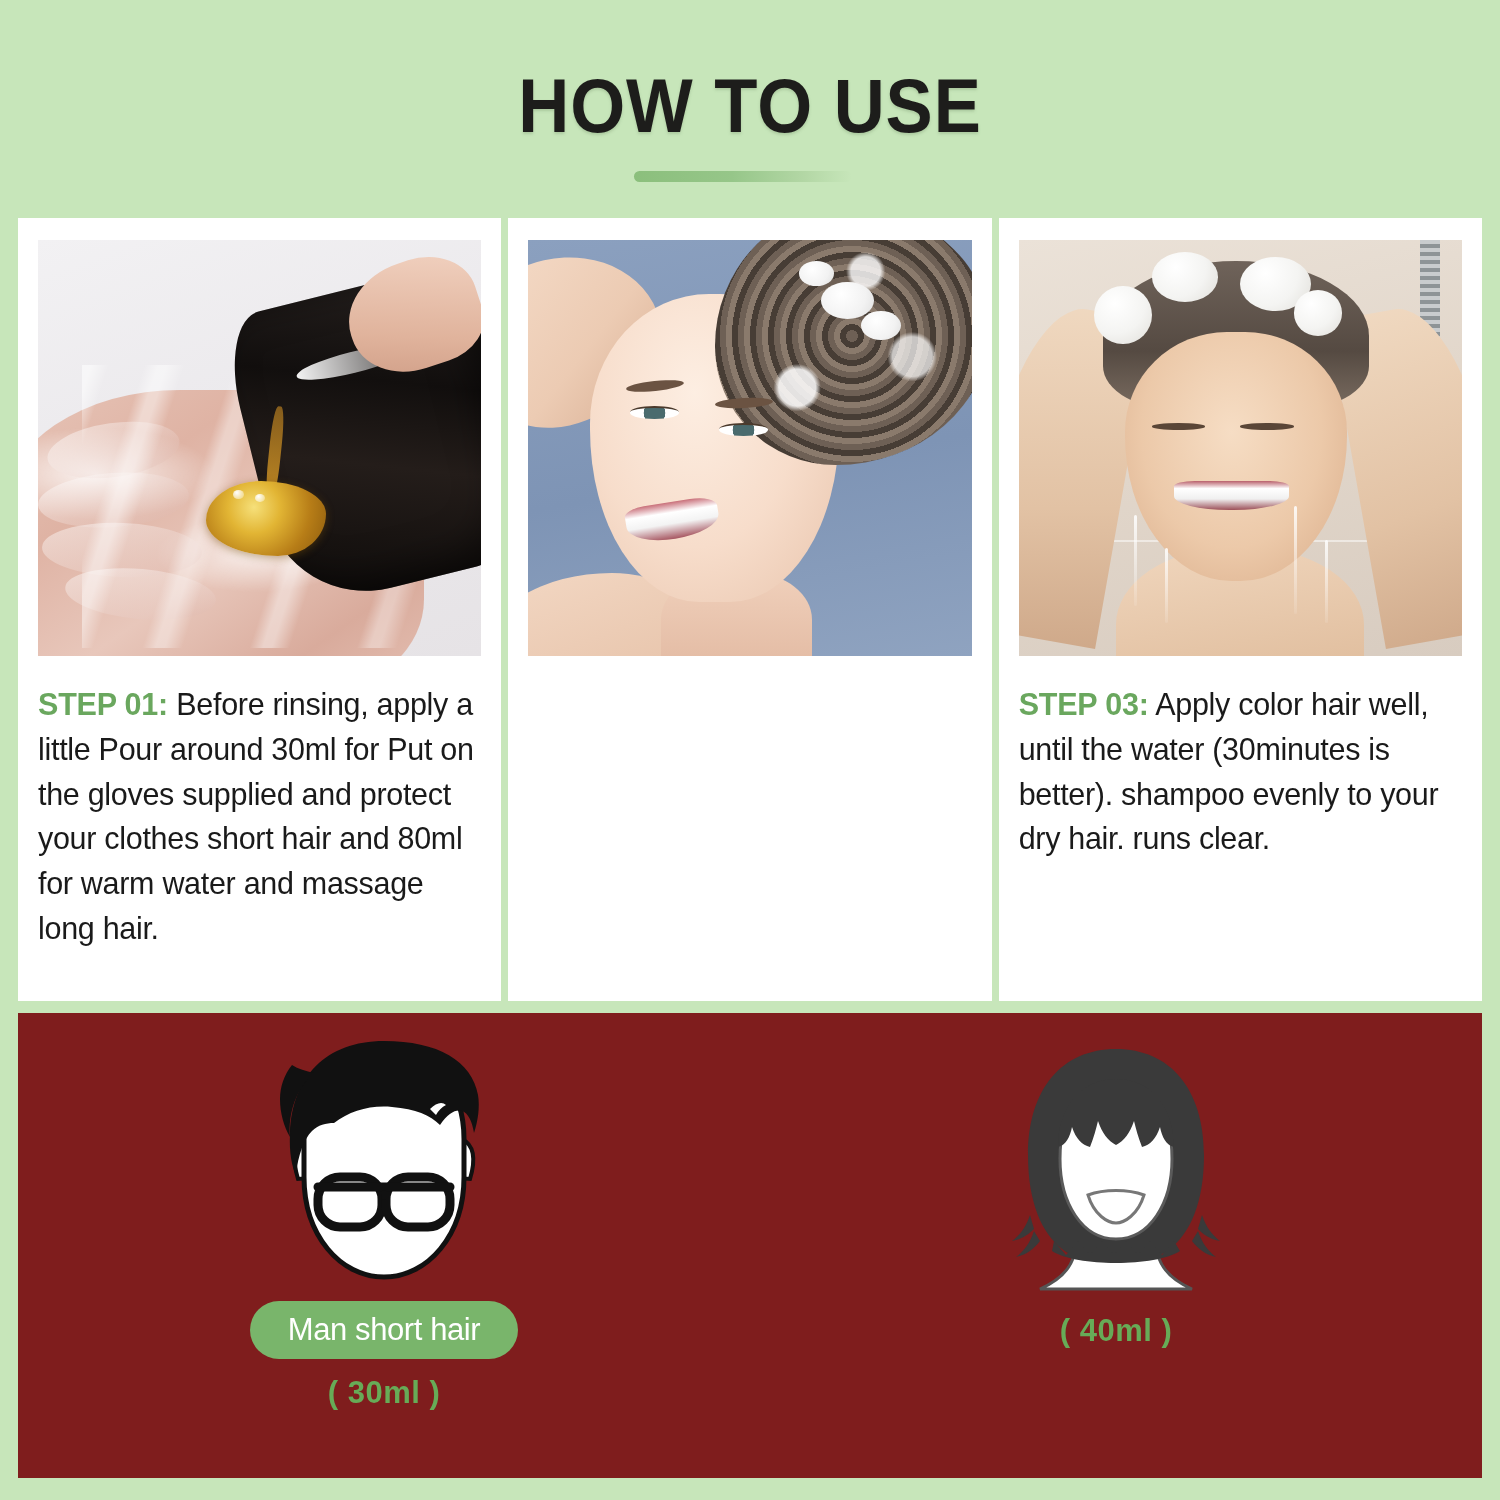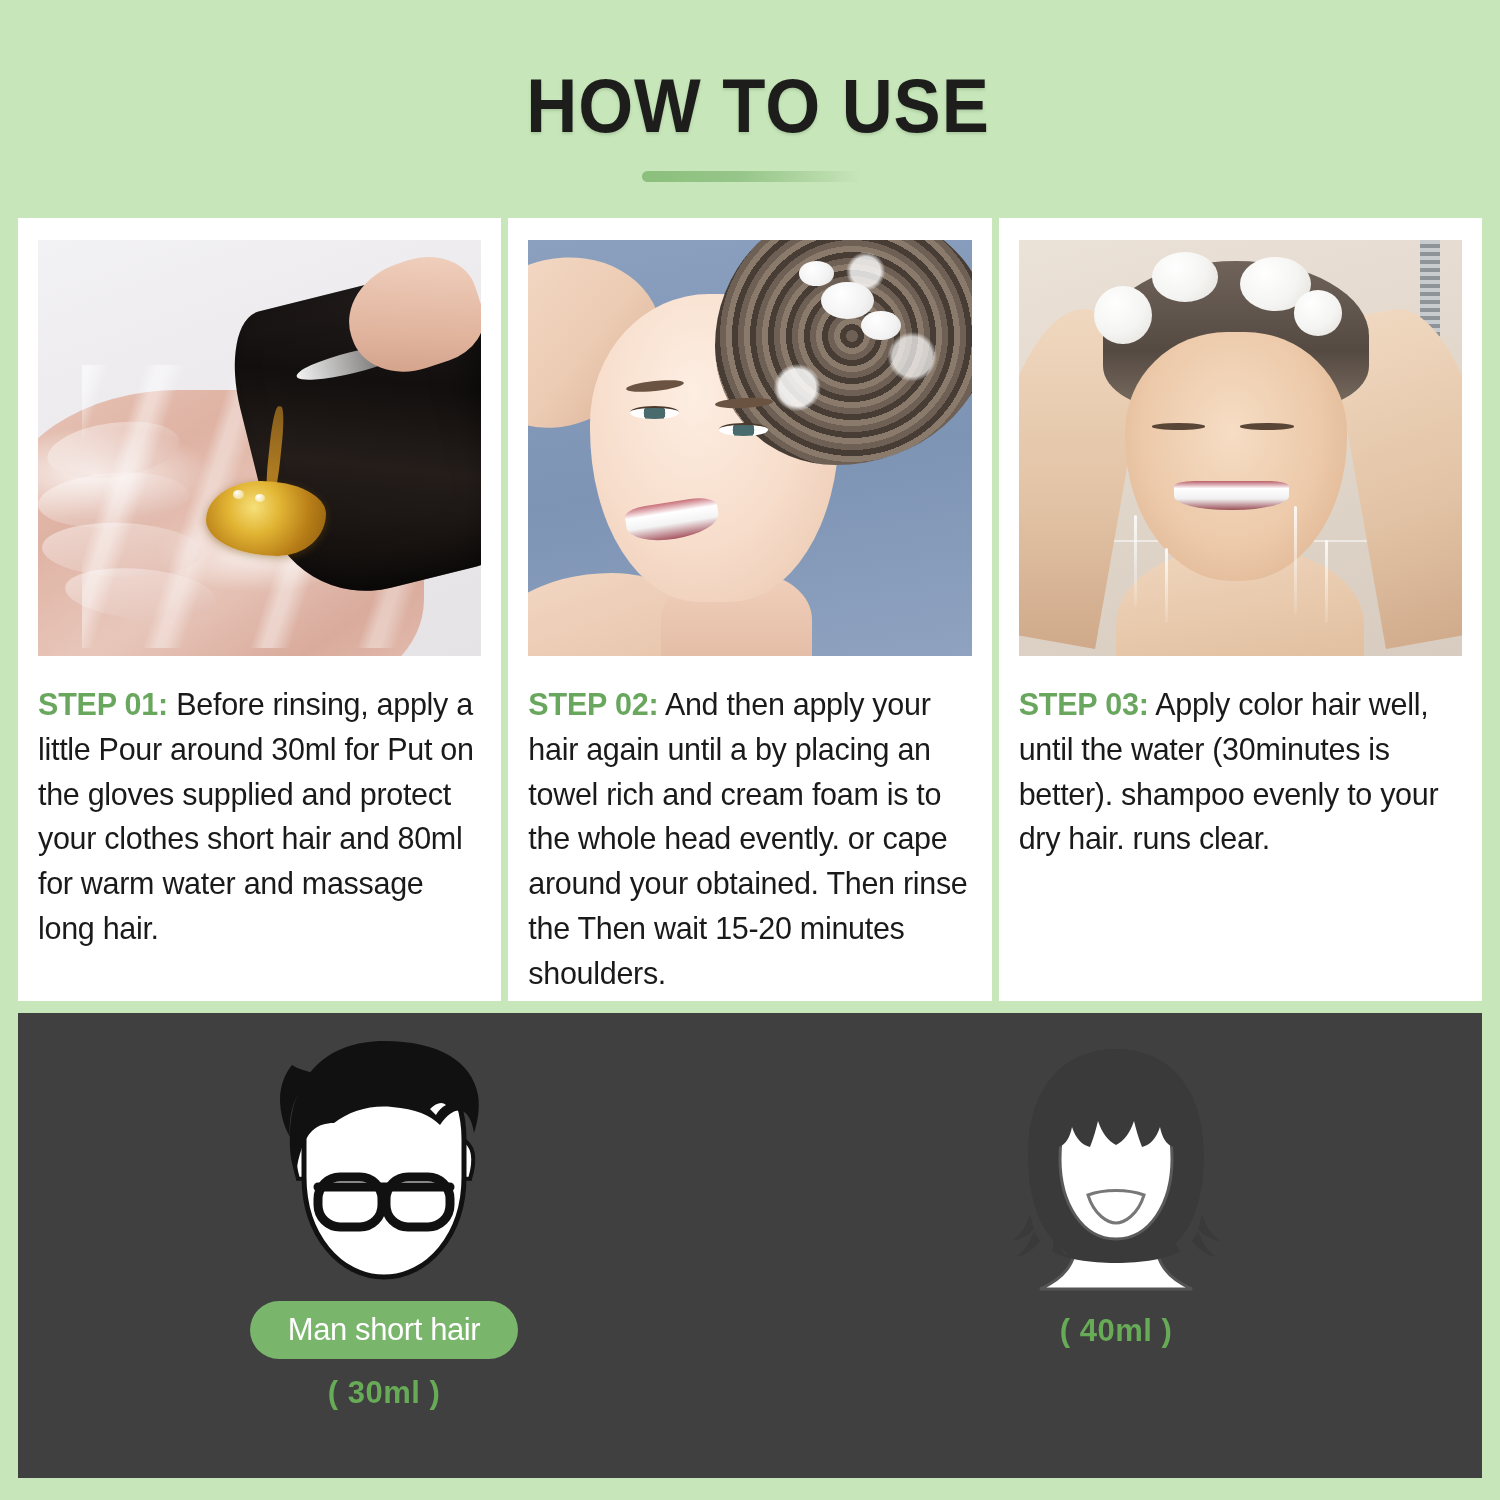--- a/index.html
+++ b/index.html
@@ -13,21 +13,21 @@
 
   body {
     font-family: "Liberation Sans", sans-serif;
     background: #c7e6ba;
     position: relative;
   }
 
   
   .header {
     position: absolute;
-    left: 8px; top: 0;
+    left: 0; top: 0;
     width: 1224px;
     height: 218px;
   }
   .page-title {
     position: absolute;
     left: 0; top: 62px;
     width: 1500px;
     text-align: center;
     font-family: "Liberation Sans", sans-serif;
     font-weight: 700;
@@ -320,21 +320,21 @@
     width: 3px;
     background: linear-gradient(180deg, rgba(255,255,255,0.85), rgba(255,255,255,0.1));
     border-radius: 2px;
   }
 
   
   .bottom-card {
     position: absolute;
     left: 18px; top: 1013px;
     width: 1464px; height: 465px;
-    background: #404040;
+    background: #7f1d1d;
     display: flex;
   }
   .hair-option {
     flex: 1 1 0;
     display: flex;
     flex-direction: column;
     align-items: center;
     justify-content: flex-start;
     padding-top: 14px;
   }
@@ -404,23 +404,20 @@
       <div class="pl-face"></div>
       <div class="pl-hair"></div>
       <div class="pl-foam pl-fm1"></div>
       <div class="pl-foam pl-fm2"></div>
       <div class="pl-foam pl-fm3"></div>
       <div class="pl-brow pl-brow-l"></div>
       <div class="pl-brow pl-brow-r"></div>
       <div class="pl-eye pl-eye-l"></div>
       <div class="pl-eye pl-eye-r"></div>
       <div class="pl-mouth"></div>
-    </div>
-    <div class="step-text">
-      <span class="step-label">STEP 02:</span><span>  And then apply your hair again until a by placing an towel rich and cream foam is to the whole head evently. or cape around your obtained. Then rinse the Then wait 15-20 minutes shoulders.</span>
     </div>
   </div>
 
   <div class="step-card">
     <div class="step-photo photo-shower">
       <div class="ps-bg"></div>
       <div class="ps-tileline" style="top:40%"></div>
       <div class="ps-tileline" style="top:72%"></div>
       <div class="ps-hose"></div>
       <div class="ps-arm ps-arm-l"></div>

